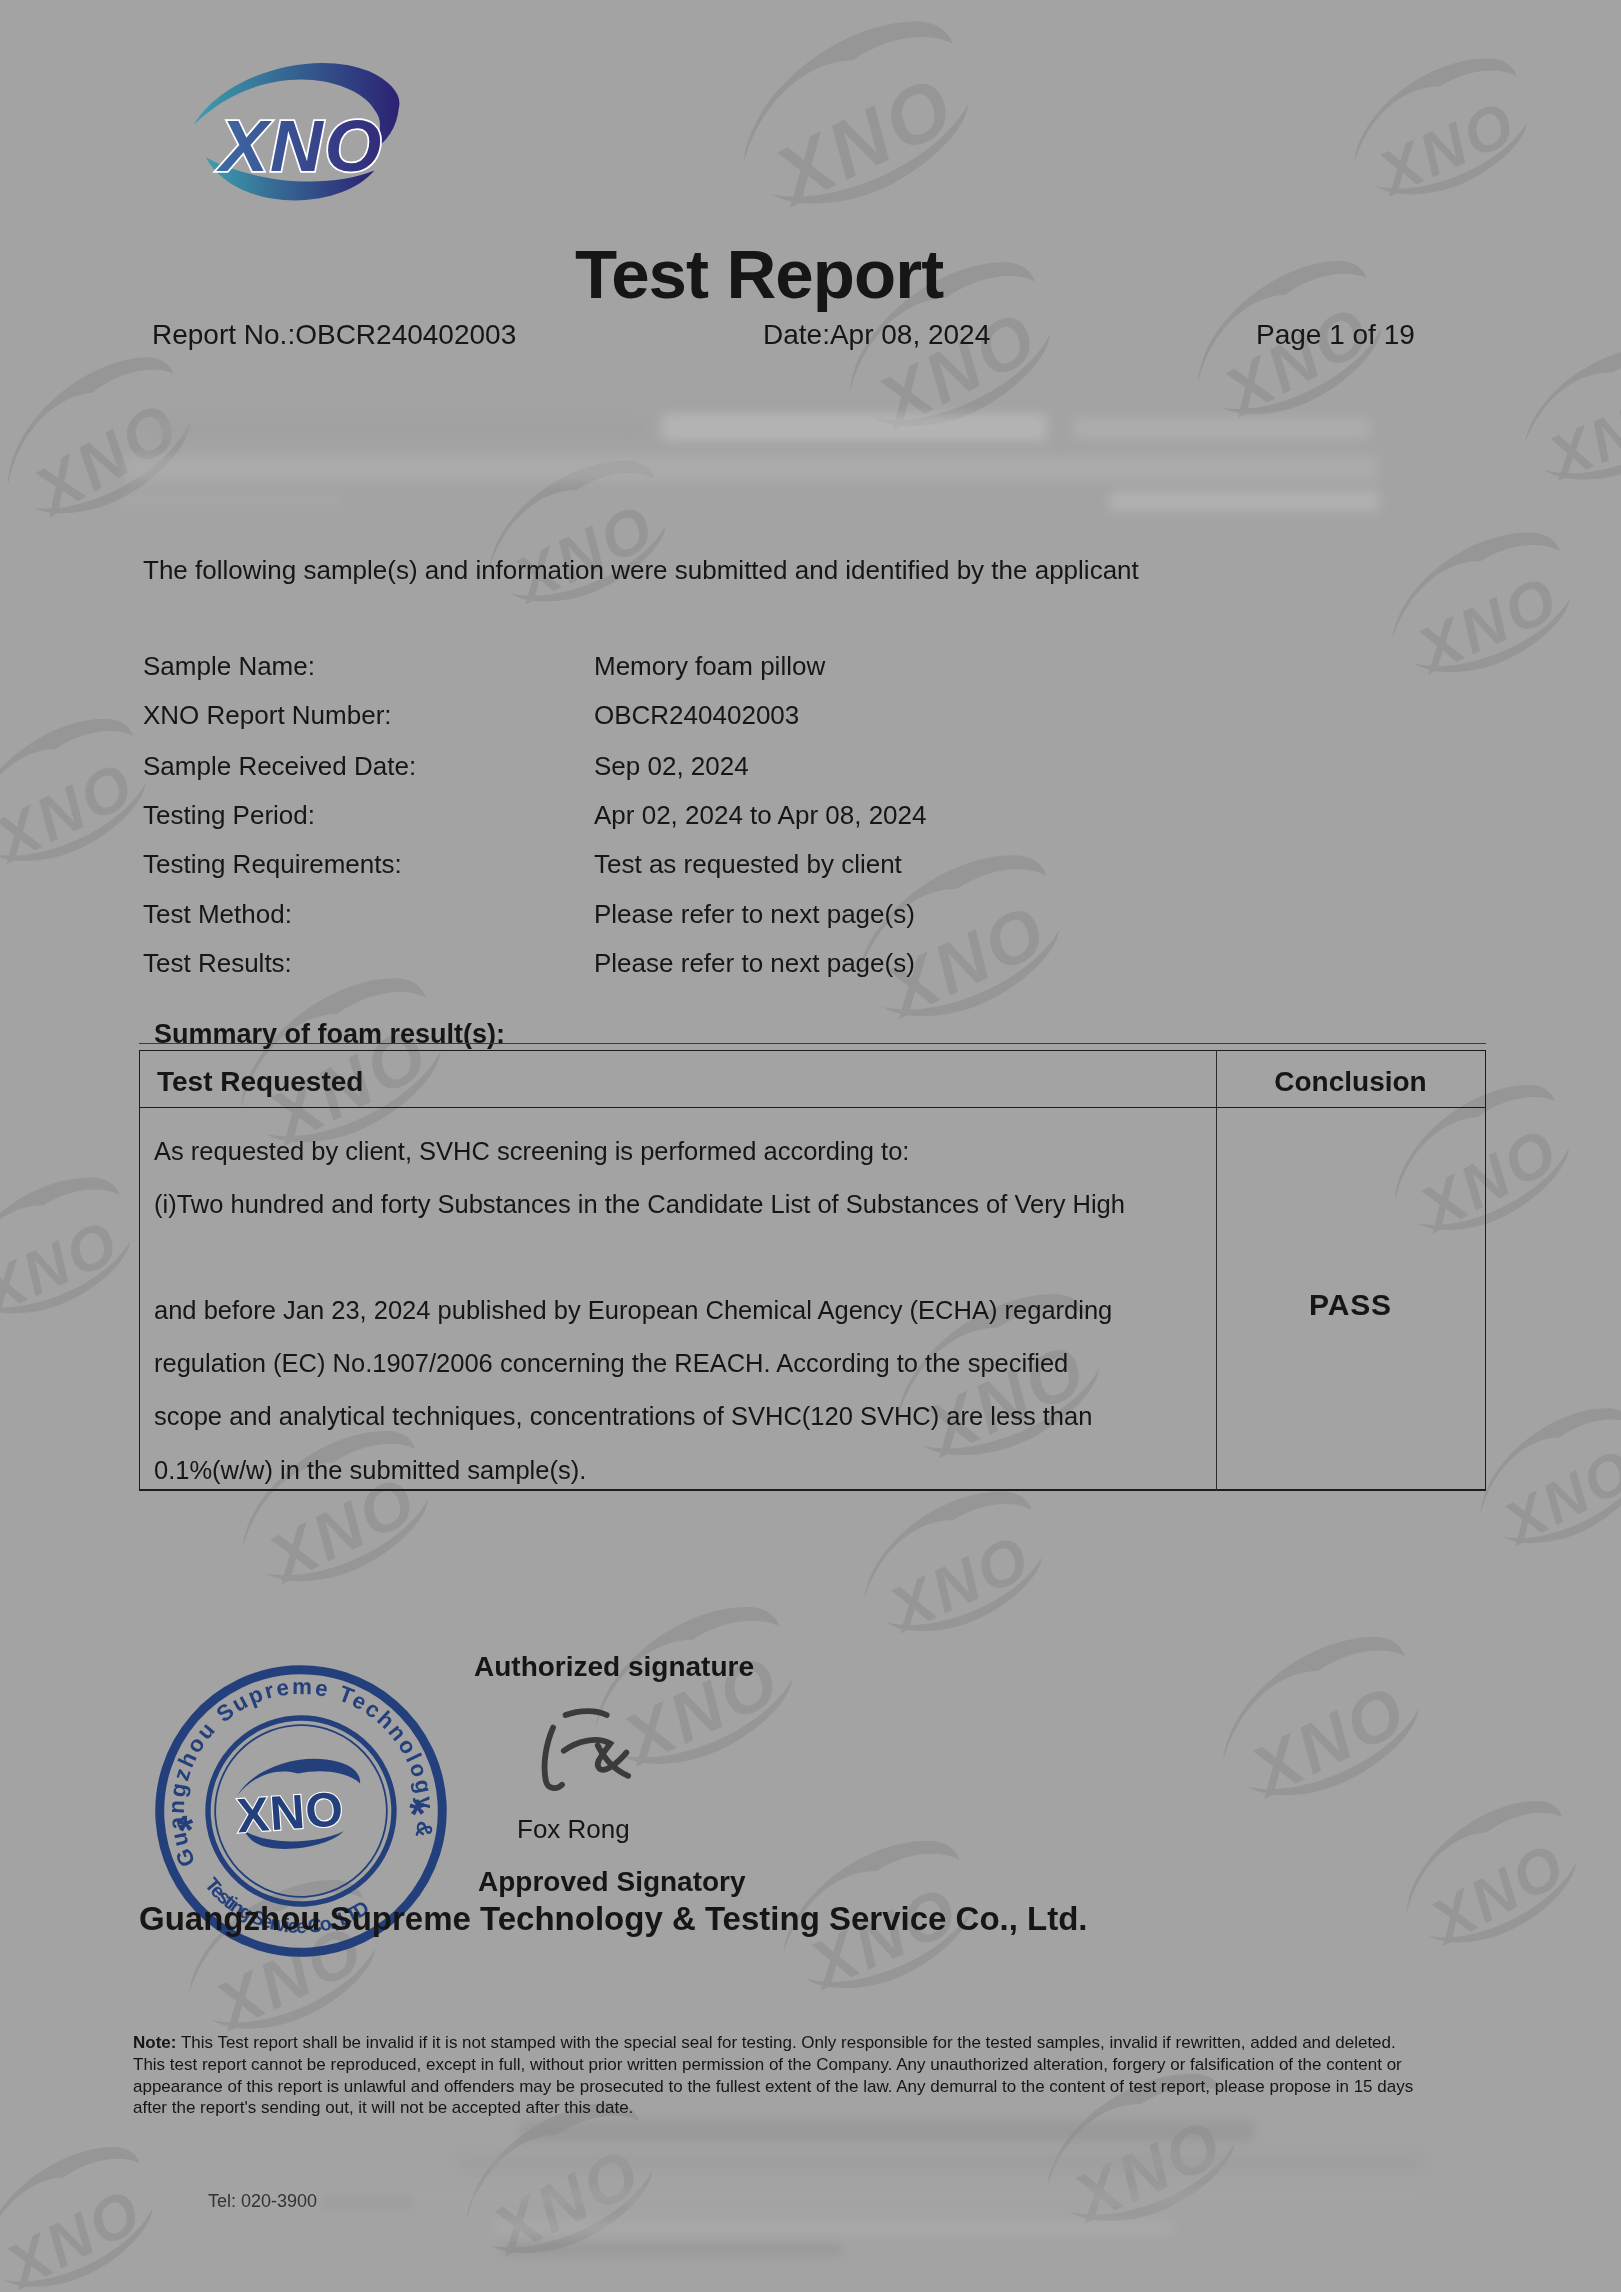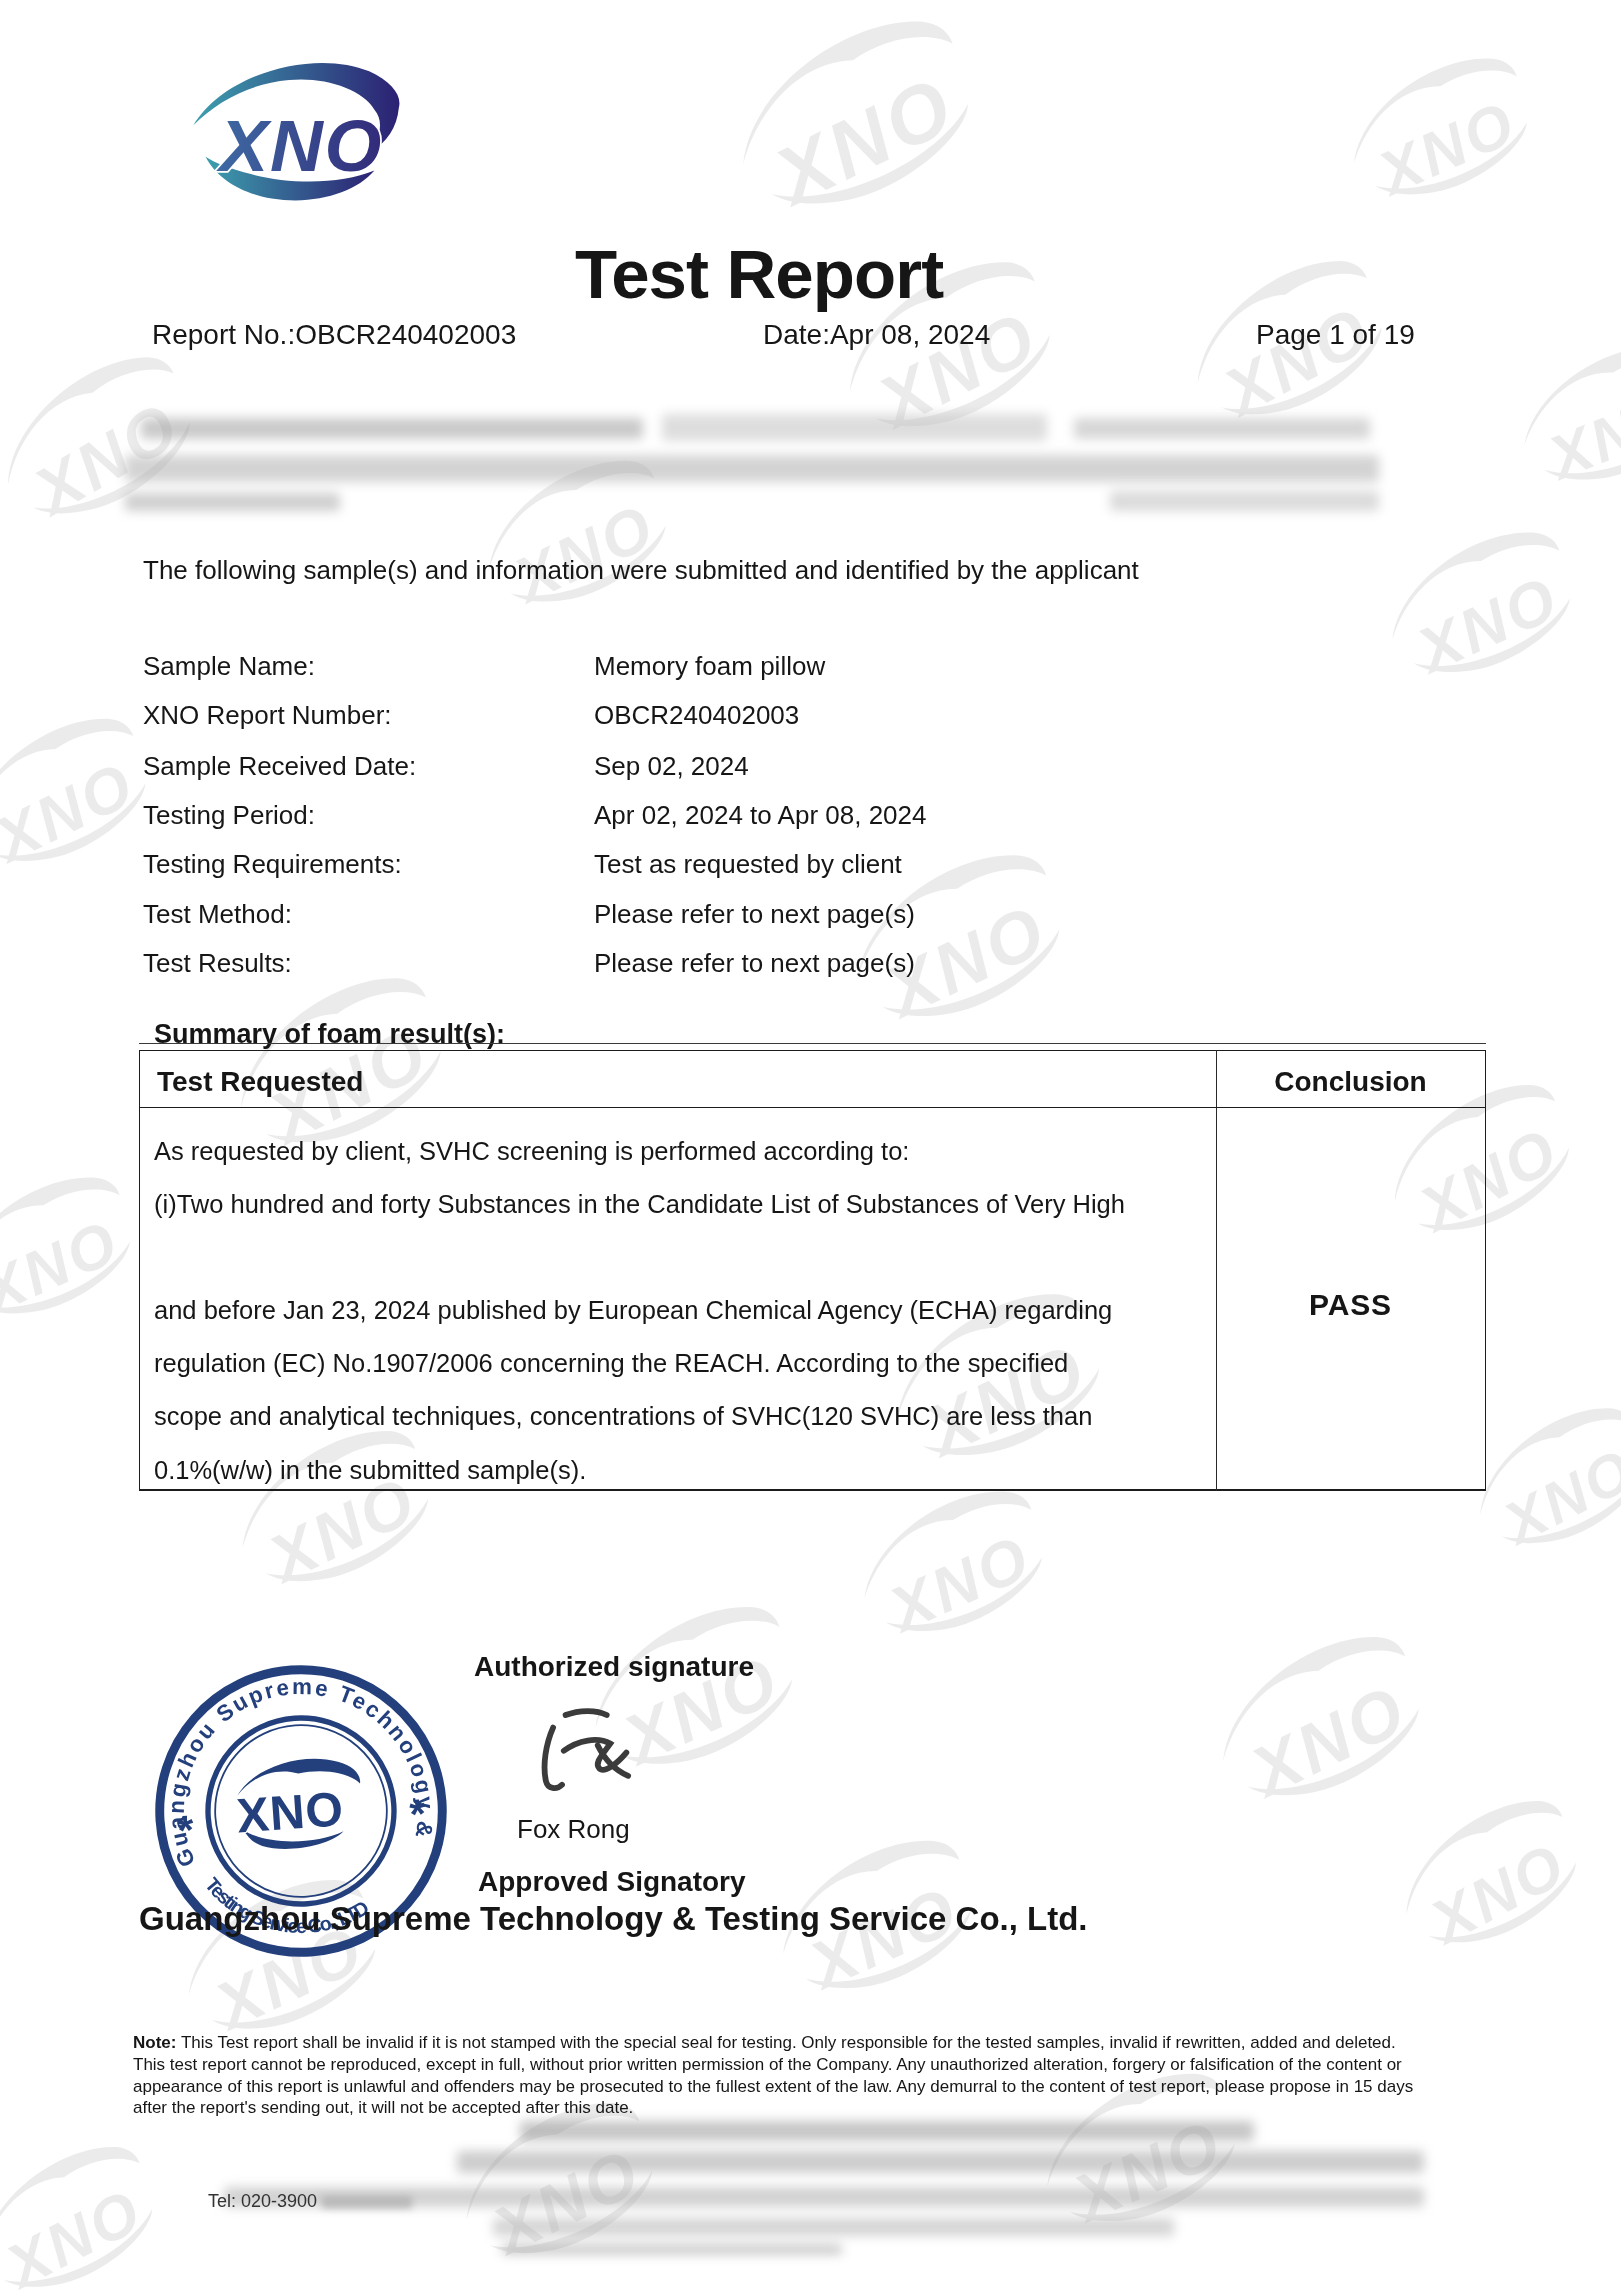--- a/index.html
+++ b/index.html
@@ -1,17 +1,17 @@
 <!DOCTYPE html>
 <html style="font-size:14.3px"><head>
 <meta charset="utf-8">
 <style>
   html,body{margin:0;padding:0;background:#e8e8e8;}
   #page{
-    position:relative;width:1621px;height:2293px;background:#ffffff;
+    position:relative;width:1621px;height:2293px;background:#a3a3a3;
     font-family:"Liberation Sans",sans-serif;color:#161616;overflow:hidden;
   }
   .abs{position:absolute;}
   .b{font-weight:bold;}
   .nowrap{white-space:nowrap;}
   
   .wm{position:absolute;opacity:0.075;pointer-events:none;}
   
   #doc-title{font-size:69px;font-weight:bold;letter-spacing:-0.9px;}
   .hdr-meta{font-size:28px;font-weight:normal;}

